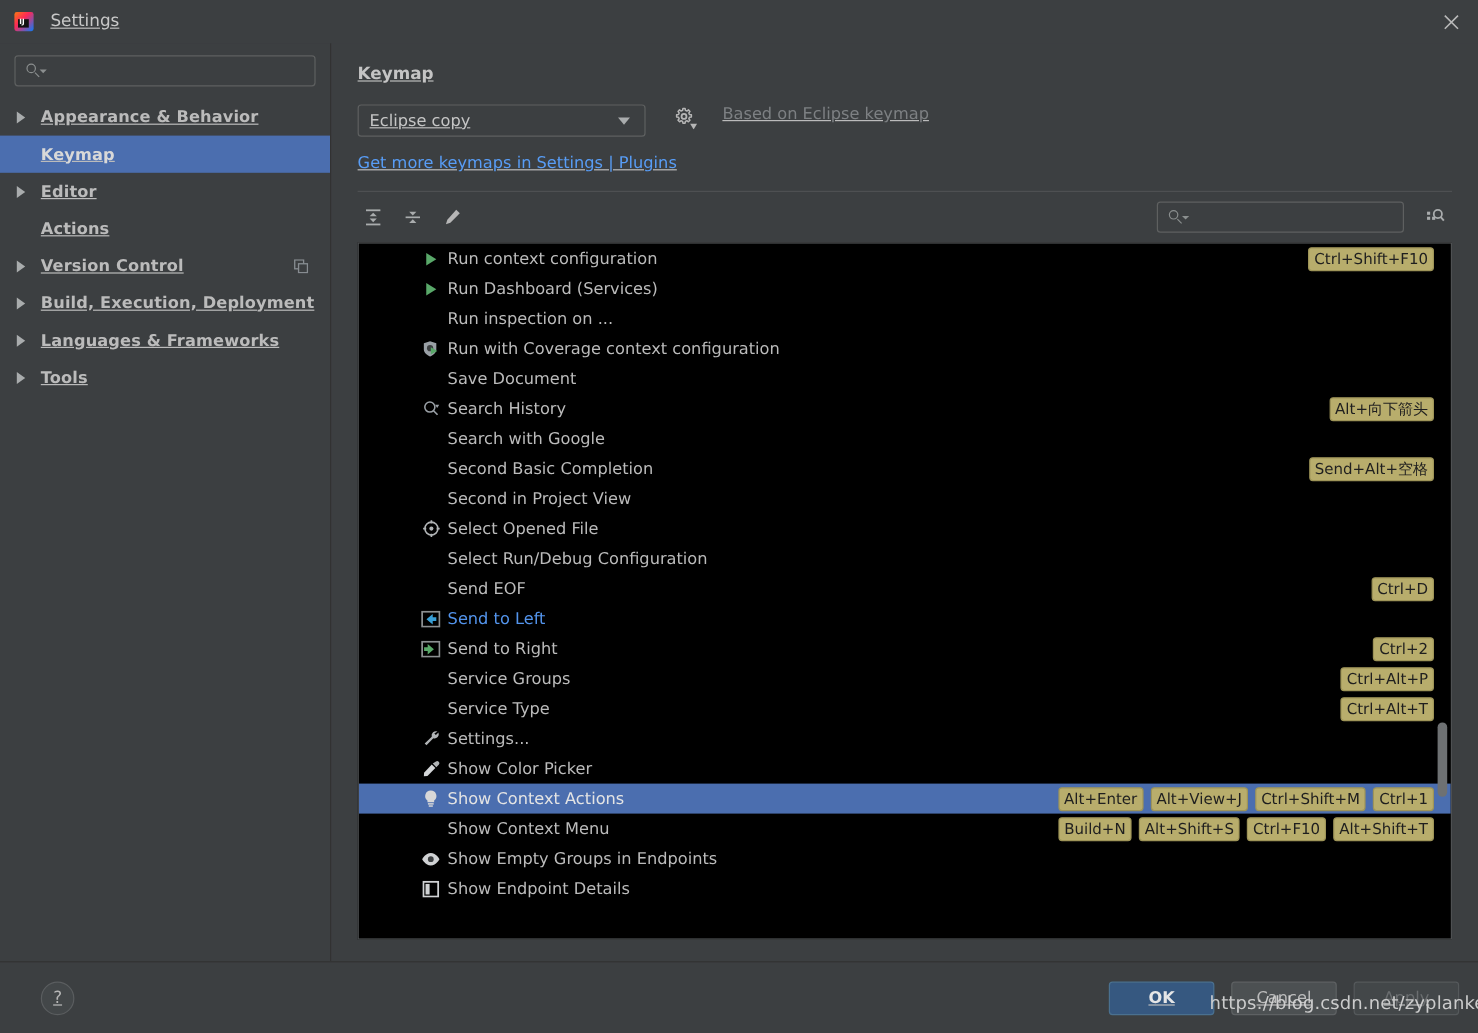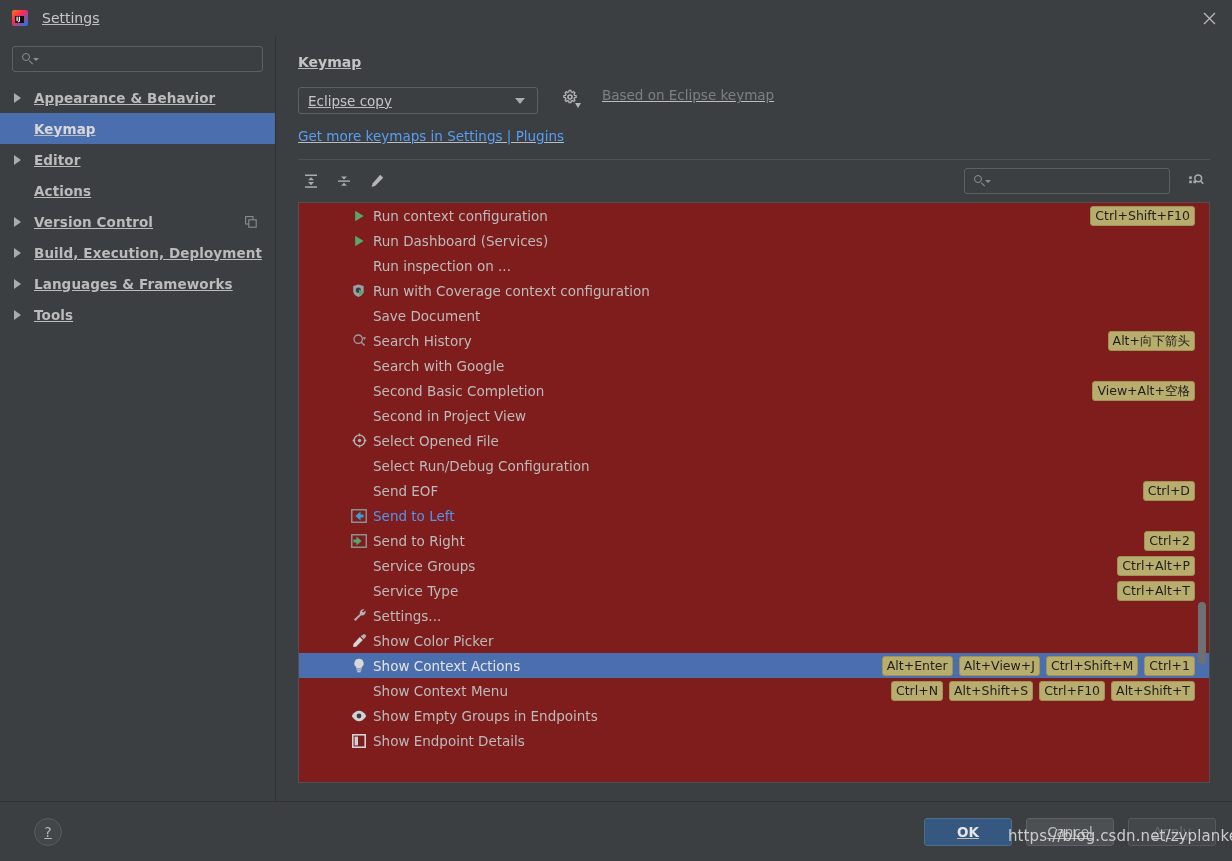--- a/index.html
+++ b/index.html
@@ -277,21 +277,21 @@
     margin-left: 12px;
     display: flex; align-items: center; justify-content: center;
     cursor: pointer;
   }
 
   
   .list-frame {
     flex: 1 1 auto;
     min-height: 0;
     border: 1px solid #4e5052;
-    background: #7f1d1d;
+    background: #000000;
     position: relative;
     margin-bottom: 18px;
     overflow: hidden;
   }
   .list-scroll {
     position: absolute;
     inset: 0;
     overflow: hidden;
   }
   .row {
@@ -610,21 +610,21 @@
               </span>
             </div>
             <div class="row">
               <span class="row-icon"></span>
               <span class="row-label">Search with Google</span>
             </div>
             <div class="row">
               <span class="row-icon"></span>
               <span class="row-label">Second Basic Completion</span>
               <span class="shortcuts">
-                <span class="kbd">View+Alt+空格</span>
+                <span class="kbd">Send+Alt+空格</span>
               </span>
             </div>
             <div class="row">
               <span class="row-icon"></span>
               <span class="row-label">Second in Project View</span>
             </div>
             <div class="row">
               <span class="row-icon">
                 <svg width="15" height="15" viewBox="0 0 15 15">
                   <circle cx="7.5" cy="7.5" r="5.4" fill="none" stroke="#b0b3b5" stroke-width="1.4"></circle>
@@ -710,21 +710,21 @@
                 <span class="kbd">Alt+Enter</span>
                 <span class="kbd">Alt+View+J</span>
                 <span class="kbd">Ctrl+Shift+M</span>
                 <span class="kbd">Ctrl+1</span>
               </span>
             </div>
             <div class="row">
               <span class="row-icon"></span>
               <span class="row-label">Show Context Menu</span>
               <span class="shortcuts">
-                <span class="kbd">Ctrl+N</span>
+                <span class="kbd">Build+N</span>
                 <span class="kbd">Alt+Shift+S</span>
                 <span class="kbd">Ctrl+F10</span>
                 <span class="kbd">Alt+Shift+T</span>
               </span>
             </div>
             <div class="row">
               <span class="row-icon">
                 <svg width="16" height="12" viewBox="0 0 16 12">
                   <path d="M8 0.8 C3.4 0.8 0.8 6 0.8 6 S3.4 11.2 8 11.2 15.2 6 15.2 6 12.6 0.8 8 0.8 Z" fill="#d0d2d4"></path>
                   <circle cx="8" cy="6" r="2.4" fill="#3c3f41"></circle>

